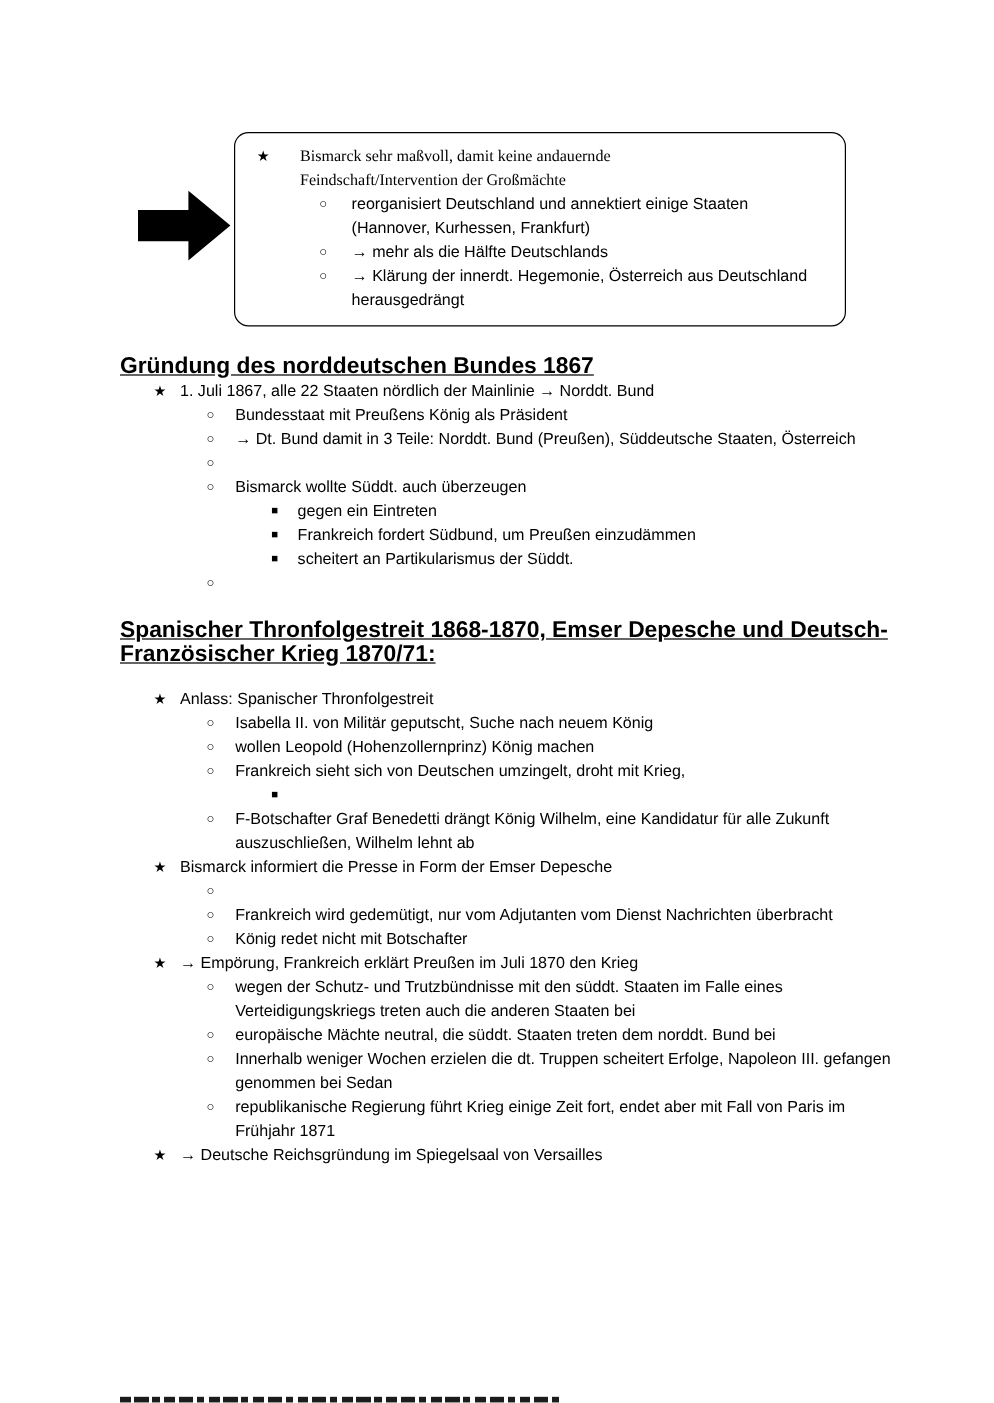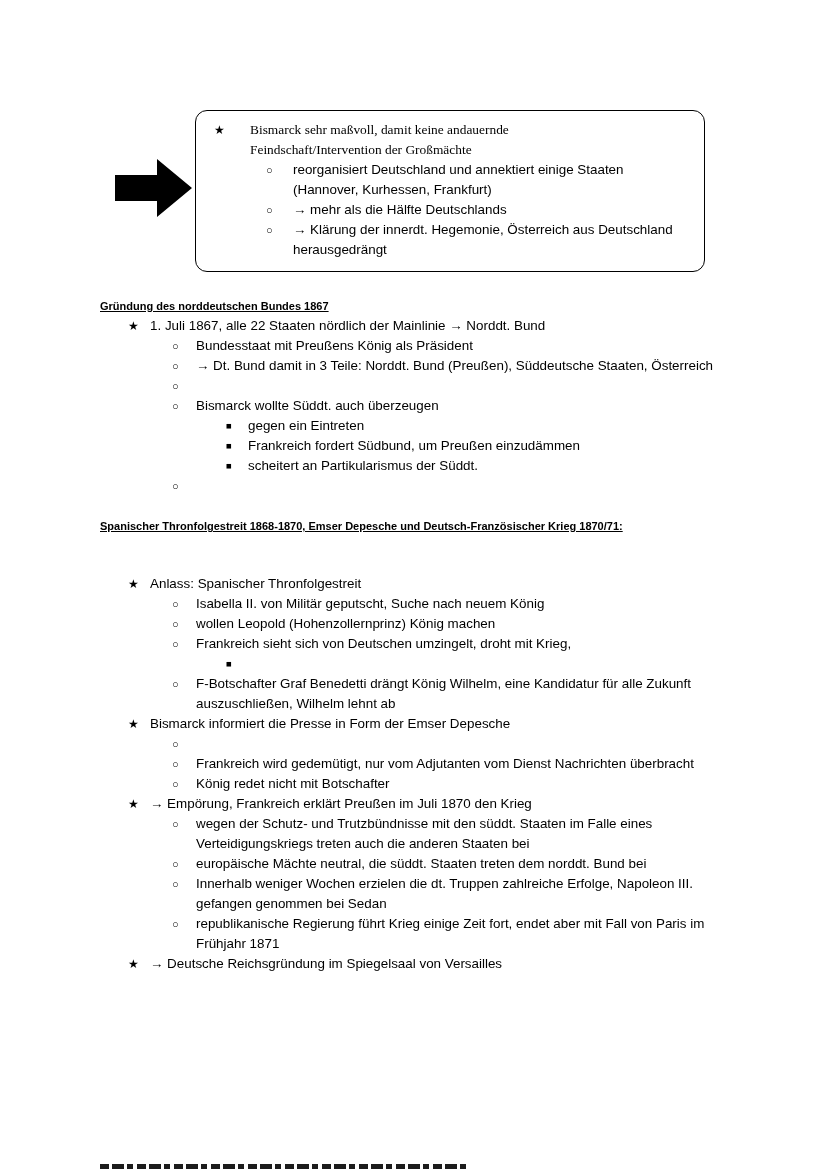--- a/index.html
+++ b/index.html
@@ -26,27 +26,27 @@
   .callout {
     margin-left: 95px;
     width: 510px;
     border: 1.5px solid #000000;
     border-radius: 12px;
     padding: 9px 16px 11px 0;
     background: #ffffff;
   }
   
   .heading {
-    font-size: 11px;
+    font-size: 19px;
     font-weight: bold;
     text-decoration: underline;
     line-height: 20px;
   }
   .h1 { margin-top: 24px; }
-  .h2 { margin-top: 20px; margin-bottom: 38px; }
+  .h2 { margin-top: 20px; margin-bottom: 17px; }
   
   .li { display: flex; }
   .marker { flex: none; }
   .txt { flex: 1; }
   .lvl1 { padding-left: 28px; }  .lvl1 > .marker { width: 22px; font-size: 12px; }
   .lvl2 { padding-left: 72px; }  .lvl2 > .marker { width: 24px; font-size: 11px; }
   .lvl3 { padding-left: 126px; } .lvl3 > .marker { width: 22px; font-size: 9.5px; }
   
   .box-list .lvl1 { padding-left: 18px; } .box-list .lvl1 > .marker { width: 36px; }
   .box-list .lvl2 { padding-left: 70px; } .box-list .lvl2 > .marker { width: 27px; }
@@ -184,21 +184,21 @@
           <div class="li lvl2">
             <span class="marker">○</span>
             <span class="txt">wegen der Schutz- und Trutzbündnisse mit den süddt. Staaten im Falle eines Verteidigungskriegs treten auch die anderen Staaten bei</span>
           </div>
           <div class="li lvl2">
             <span class="marker">○</span>
             <span class="txt">europäische Mächte neutral, die süddt. Staaten treten dem norddt. Bund bei</span>
           </div>
           <div class="li lvl2">
             <span class="marker">○</span>
-            <span class="txt">Innerhalb weniger Wochen erzielen die dt. Truppen zahlreiche Erfolge, Napoleon III. gefangen genommen bei Sedan</span>
+            <span class="txt">Innerhalb weniger Wochen erzielen die dt. Truppen scheitert Erfolge, Napoleon III. gefangen genommen bei Sedan</span>
           </div>
           <div class="li lvl2">
             <span class="marker">○</span>
             <span class="txt">republikanische Regierung führt Krieg einige Zeit fort, endet aber mit Fall von Paris im Frühjahr 1871</span>
           </div>
           <div class="li lvl1">
             <span class="marker">★</span>
             <span class="txt">→ Deutsche Reichsgründung im Spiegelsaal von Versailles</span>
           </div>
         </div>

